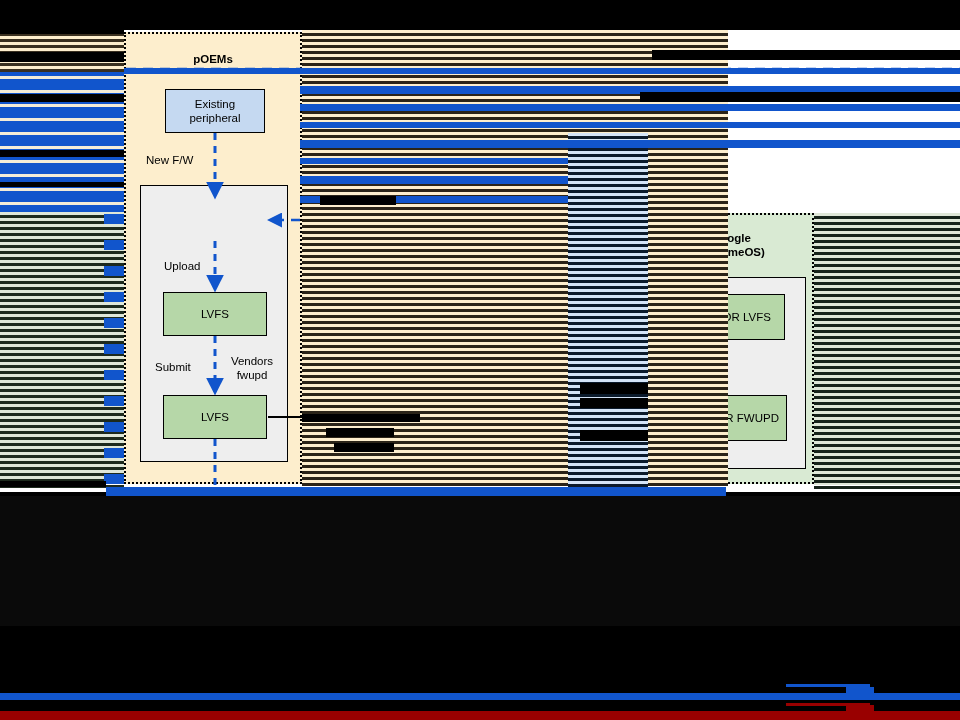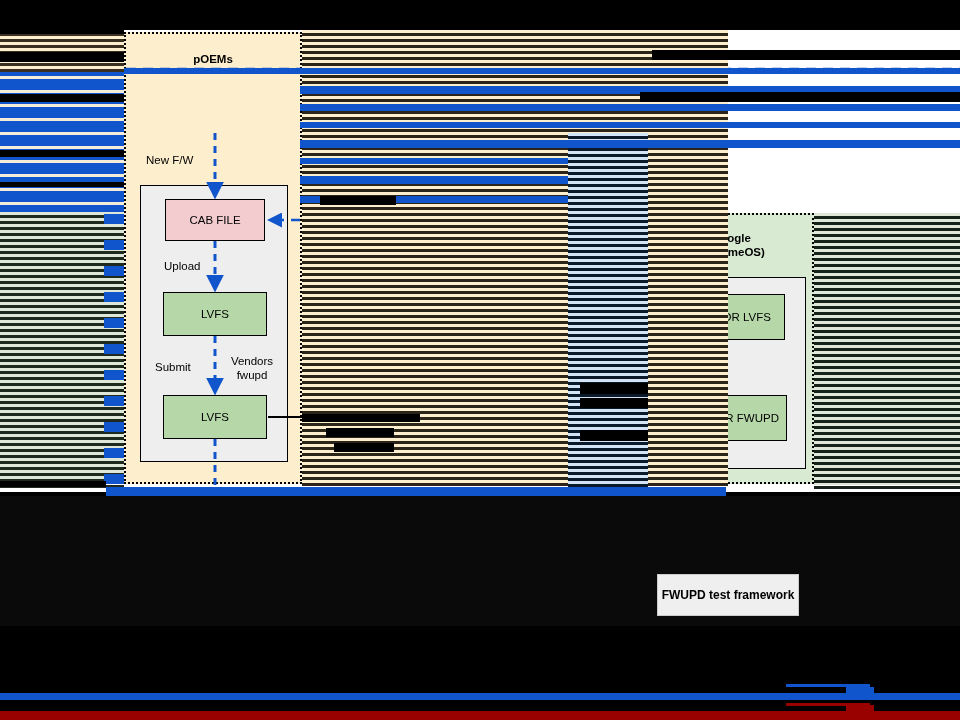--- a/index.html
+++ b/index.html
@@ -126,24 +126,27 @@
 
     <line x1="481" y1="236" x2="481" y2="290" stroke="#990000" stroke-width="3" stroke-dasharray="7,6" marker-end="url(#ahRed)"></line>
 
     <line x1="481" y1="340" x2="481" y2="392" stroke="#990000" stroke-width="3" stroke-dasharray="7,6" marker-end="url(#ahRed)"></line>
 
     <line x1="268" y1="417" x2="424" y2="417" stroke="#000000" stroke-width="2" marker-end="url(#ahBlack)"></line>
 
     <line x1="534" y1="417" x2="676" y2="417" stroke="#990000" stroke-width="3" stroke-dasharray="9,7" marker-end="url(#ahRed)"></line>
   </svg>
 
-
-  <div class="node n-pink node-cab">
-    <span>CAB FILE</span>
-  </div>
+  <div class="node n-blue node-existing">
+    <div>
+      <span>Existing</span><br>
+      <span>peripheral</span>
+    </div>
+  </div>
+
 
   <div class="node n-green node-lvfs1">
     <span>LVFS</span>
   </div>
 
   <div class="node n-green node-lvfs2">
     <span>LVFS</span>
   </div>
 
   <div class="node n-blue node-newperi">
@@ -697,23 +700,20 @@
       <div class="band" style="left: 124px; top: 44px; width: 178px; height: 0px; background: rgb(0, 0, 0); position: absolute;"></div>
       <div class="band" style="left: 320px; top: 196px; width: 76px; height: 9px; background: rgb(0, 0, 0); position: absolute;"></div>
       <div class="band" style="left: 326px; top: 428px; width: 68px; height: 9px; background: rgb(0, 0, 0); position: absolute;"></div>
       <div class="band" style="left: 334px; top: 443px; width: 60px; height: 9px; background: rgb(0, 0, 0); position: absolute;"></div>
       <div class="band" style="left: 396px; top: 415px; width: 20px; height: 0px; background: rgb(0, 0, 0); position: absolute;"></div>
       <div class="band" style="left: 302px; top: 414px; width: 118px; height: 8px; background: rgb(0, 0, 0); position: absolute;"></div>
       <div class="band" style="left: 0px; top: 492px; width: 960px; height: 228px; background: rgb(0, 0, 0); position: absolute;"></div>
       <div class="band" style="left: 0px; top: 496px; width: 960px; height: 130px; background: rgb(10, 10, 10); position: absolute;"></div>
     </div>
 
-  <div class="node n-white node-testfw">
-    <span>FWUPD test framework</span>
-  </div>
 
   <div class="legend-line" style="left:786px;top:684px;width:84px;height:3px;background:#1155cc;"></div>
   <div class="legend-line" style="left:846px;top:687px;width:28px;height:12px;background:#1155cc;"></div>
   <div class="legend-line" style="left:0px;top:693px;width:960px;height:7px;background:#1155cc;"></div>
   <div class="legend-line" style="left:786px;top:703px;width:84px;height:3px;background:#990000;"></div>
   <div class="legend-line" style="left:846px;top:705px;width:28px;height:12px;background:#990000;"></div>
   <div class="legend-line" style="left:0px;top:711px;width:960px;height:9px;background:#990000;"></div>
 
   <div class="legend-line" style="left:106px;top:487px;width:620px;height:9px;background:#1155cc;"></div>
   <div class="legend-line" style="left:0px;top:481px;width:106px;height:6px;background:#000;"></div>

